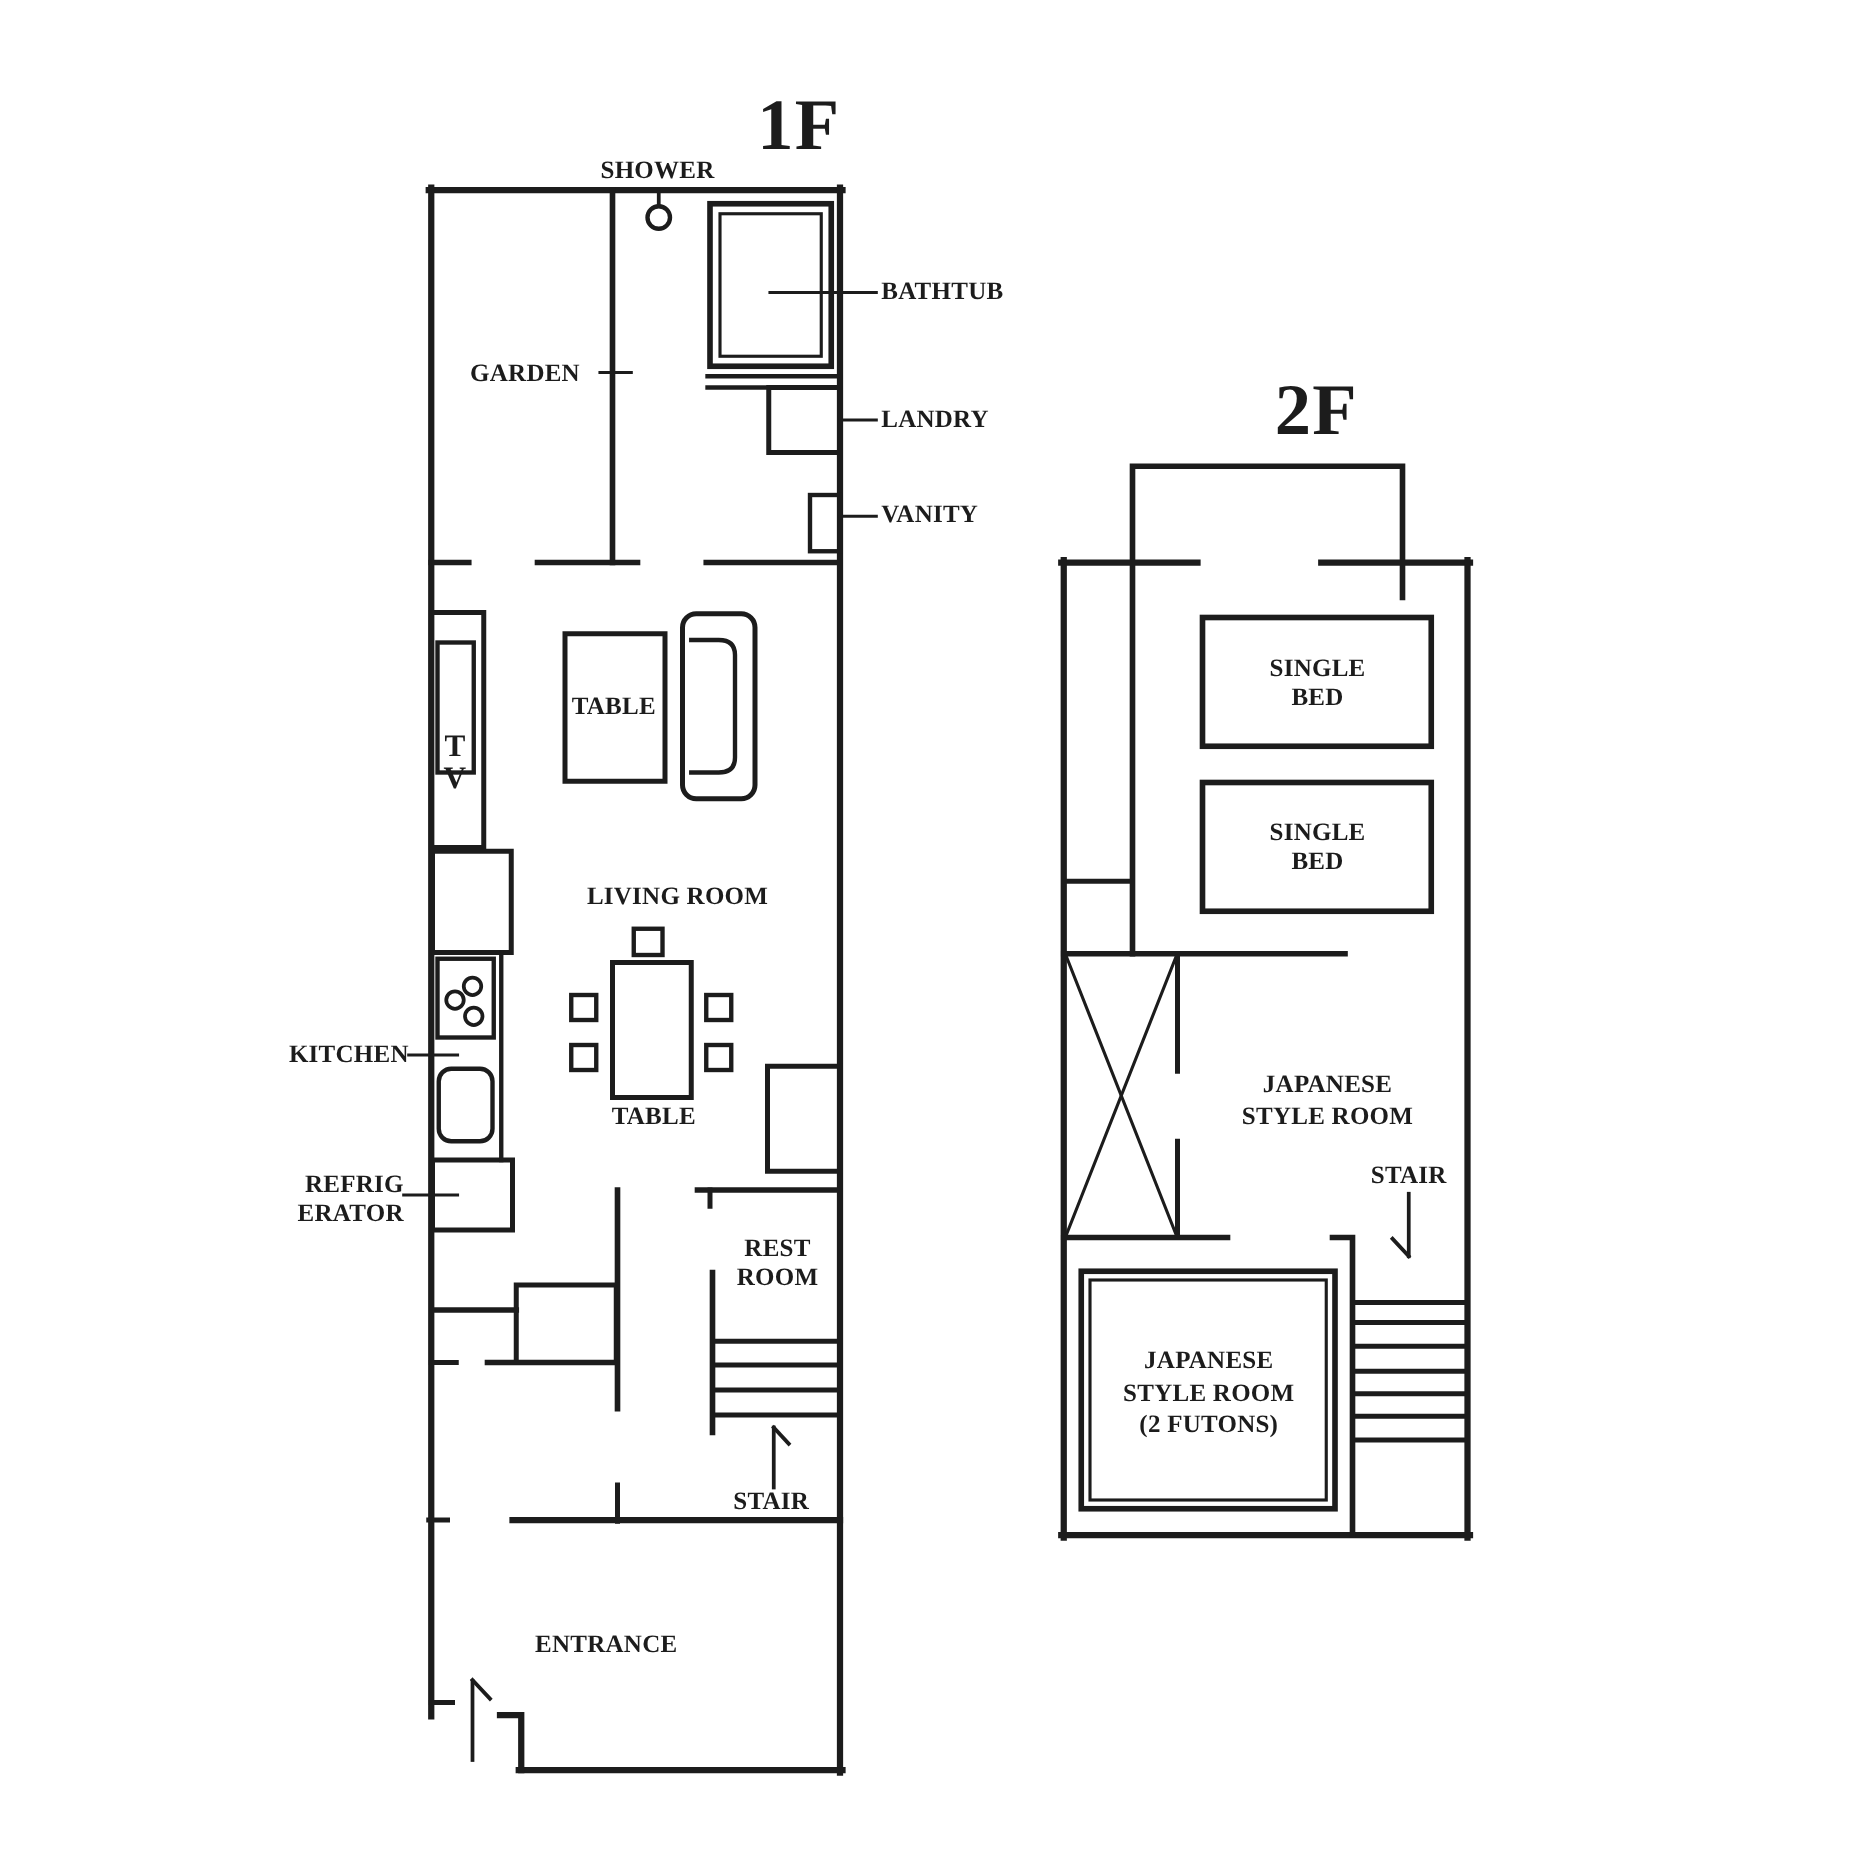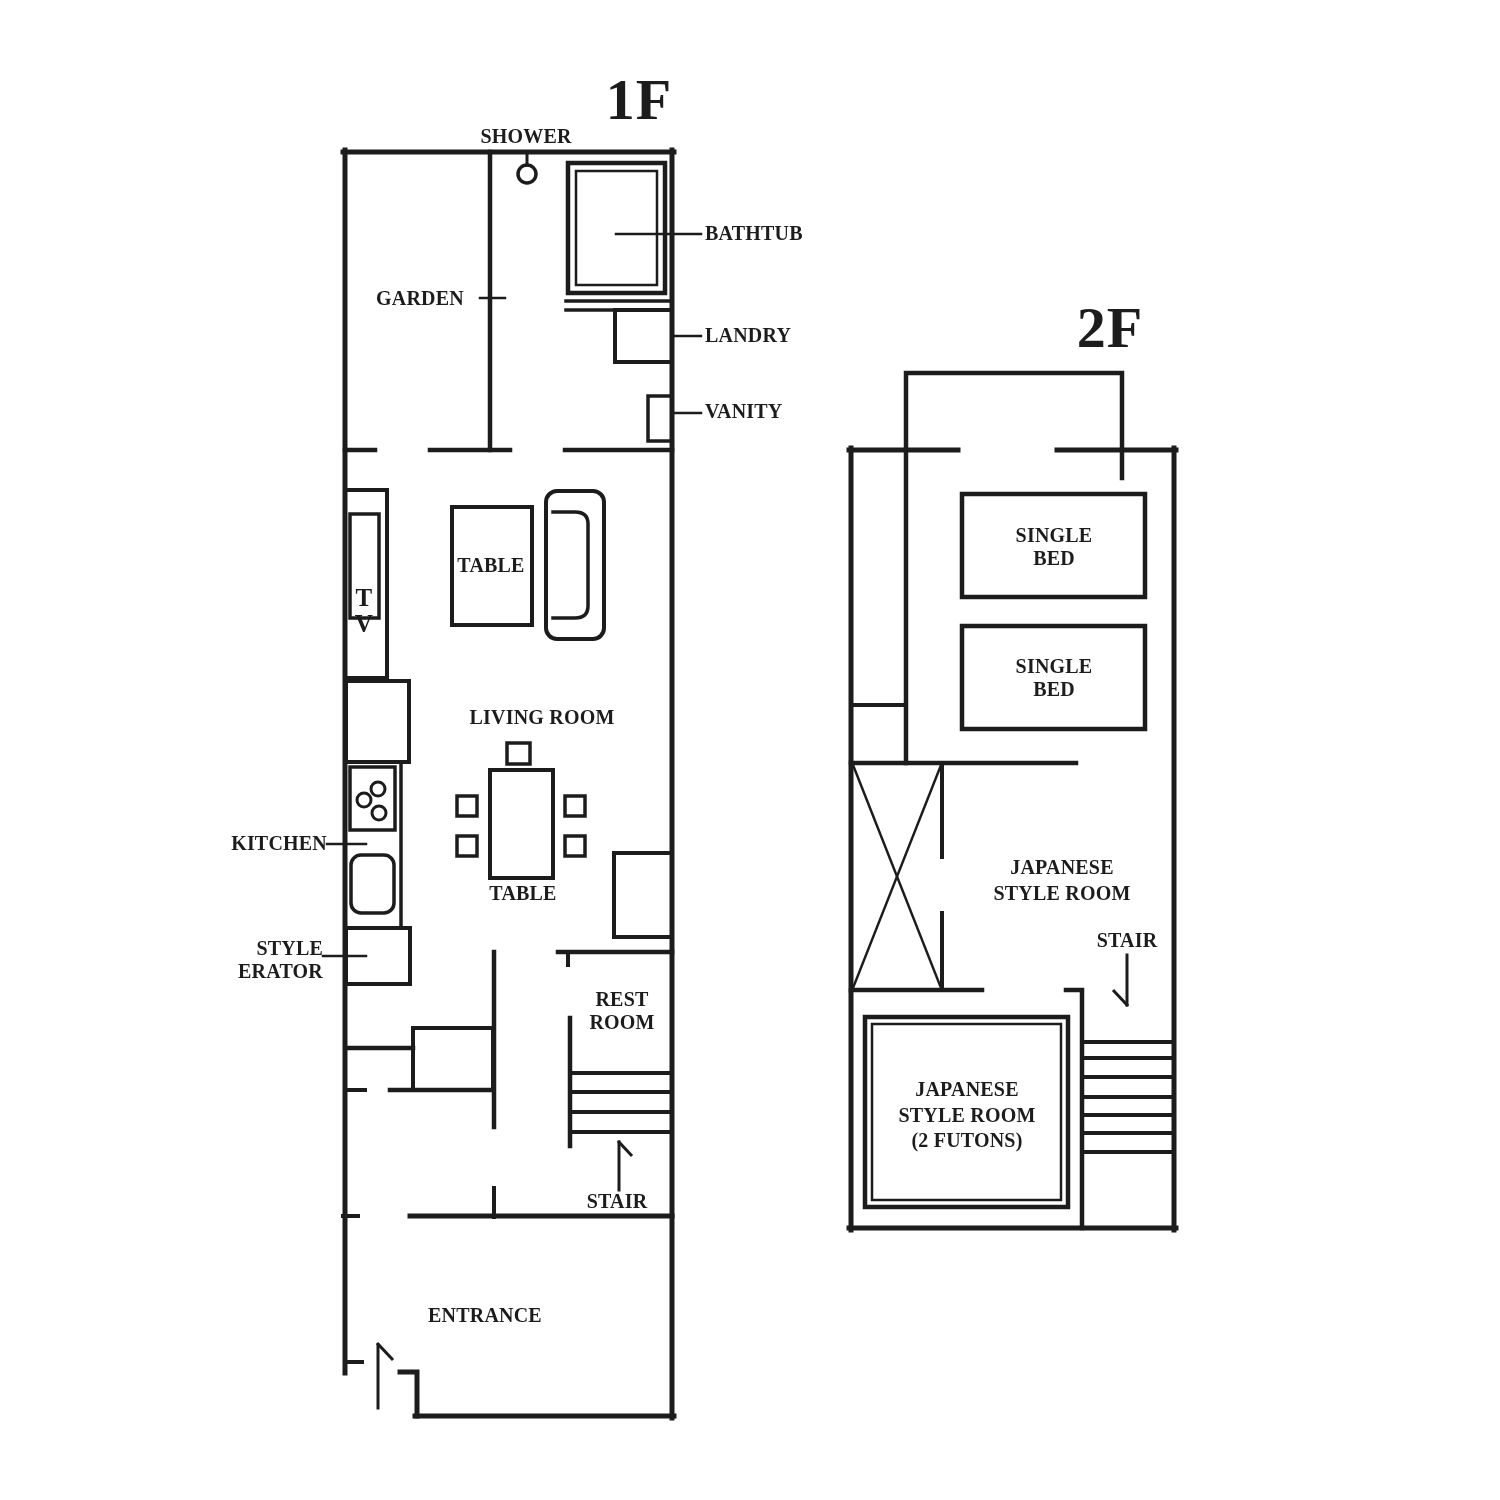--- a/index.html
+++ b/index.html
@@ -170,28 +170,28 @@
   <div class="lbl" style="left:526px; top:137px;">SHOWER</div>
   <div class="lbl lbl-left" style="left:705px; top:234px;text-align:center;">BATHTUB</div>
   <div class="lbl" style="left:420px; top:299px;">GARDEN</div>
   <div class="lbl lbl-left" style="left:705px; top:336px;">LANDRY</div>
   <div class="lbl lbl-left" style="left:705px; top:412px;text-align:right;">VANITY</div>
   <div class="lbl lbl-tv" style="left:364px; top:566px;margin-top:45px;">TV</div>
   <div class="lbl" style="left:491px; top:566px;">TABLE</div>
   <div class="lbl" style="left:542px; top:718px;text-align:center;">LIVING ROOM</div>
   <div class="lbl" style="left:523px; top:894px;">TABLE</div>
   <div class="lbl lbl-right" style="right:1173px; top:844px;">KITCHEN</div>
-  <div class="lbl lbl-right" style="right:1177px; top:960px;">STYLE
+  <div class="lbl lbl-right" style="right:1177px; top:960px;">REFRIG
 ERATOR</div>
   <div class="lbl" style="left:622px; top:1011px;">REST
 ROOM</div>
   <div class="lbl" style="left:617px; top:1202px;">STAIR</div>
   <div class="lbl" style="left:485px; top:1316px;">ENTRANCE</div>
 
-  <div class="lbl lbl-title" style="left:1110px; top:328px;">2F</div>
+  <div class="lbl lbl-title" style="left:1053px; top:328px;">2F</div>
   <div class="lbl" style="left:1054px; top:547px;">SINGLE
 BED</div>
   <div class="lbl" style="left:1054px; top:678px;">SINGLE
 BED</div>
   <div class="lbl lh-open" style="left:1062px; top:881px;">JAPANESE
 STYLE ROOM</div>
   <div class="lbl" style="left:1127px; top:941px;">STAIR</div>
   <div class="lbl lh-open" style="left:967px; top:1115px;">JAPANESE
 STYLE ROOM
 (2 FUTONS)</div>

